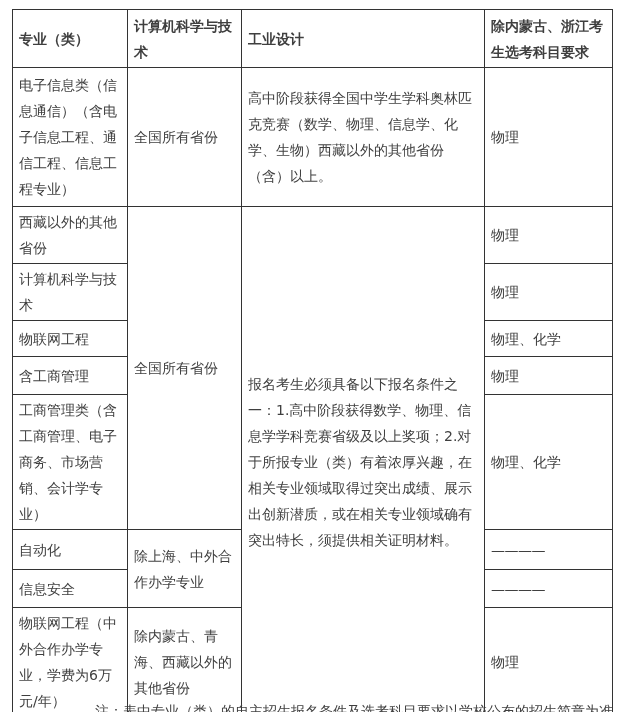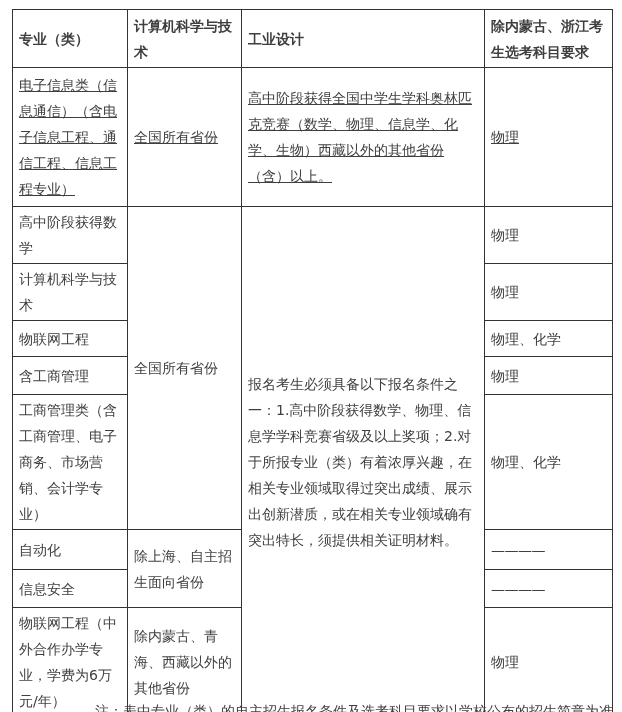--- a/index.html
+++ b/index.html
@@ -30,21 +30,21 @@
     border: 1px solid #333333;
     padding: 2px 6px;
     vertical-align: middle;
     text-align: left;
     font-weight: normal;
     overflow: hidden;
     word-break: break-all;
   }
   table.adm th { font-weight: bold; }
   .r-head { height: 58px; padding-left: 48px; }
-  .r-1 { height: 139px; text-decoration: underline; }
+  .r-1 { height: 139px; }
   .r-2 { height: 56px; }
   .r-3 { height: 56px; }
   .r-4 { height: 36px; }
   .r-5 { height: 38px; }
   .r-6 { height: 132px; }
   .r-7 { height: 40px; }
   .r-8 { height: 38px; }
   .r-9 { height: 94px; }
   td.dash-cell { letter-spacing: -0.5px; }
   .footnote {
@@ -74,21 +74,21 @@
       <th>工业设计</th>
       <th>除内蒙古、浙江考生选考科目要求</th>
     </tr>
     <tr class="r-1">
       <td>电子信息类（信息通信）（含电子信息工程、通信工程、信息工程专业）</td>
       <td>全国所有省份</td>
       <td>高中阶段获得全国中学生学科奥林匹克竞赛（数学、物理、信息学、化学、生物）西藏以外的其他省份（含）以上。</td>
       <td>物理</td>
     </tr>
     <tr class="r-2">
-      <td>高中阶段获得数学</td>
+      <td>西藏以外的其他省份</td>
       <td rowspan="5">全国所有省份</td>
       <td rowspan="8">报名考生必须具备以下报名条件之一：1.高中阶段获得数学、物理、信息学学科竞赛省级及以上奖项；2.对于所报专业（类）有着浓厚兴趣，在相关专业领域取得过突出成绩、展示出创新潜质，或在相关专业领域确有突出特长，须提供相关证明材料。</td>
       <td>物理</td>
     </tr>
     <tr class="r-3">
       <td>计算机科学与技术</td>
       <td>物理</td>
     </tr>
     <tr class="r-4">
       <td>物联网工程</td>
@@ -97,21 +97,21 @@
     <tr class="r-5">
       <td>含工商管理</td>
       <td>物理</td>
     </tr>
     <tr class="r-6">
       <td>工商管理类（含工商管理、电子商务、市场营销、会计学专业）</td>
       <td>物理、化学</td>
     </tr>
     <tr class="r-7">
       <td>自动化</td>
-      <td rowspan="2">除上海、自主招生面向省份</td>
+      <td rowspan="2">除上海、中外合作办学专业</td>
       <td class="dash-cell">————</td>
     </tr>
     <tr class="r-8">
       <td>信息安全</td>
       <td class="dash-cell">————</td>
     </tr>
     <tr class="r-9">
       <td>物联网工程（中外合作办学专业，学费为6万元/年）</td>
       <td>除内蒙古、青海、西藏以外的其他省份</td>
       <td>物理</td>

